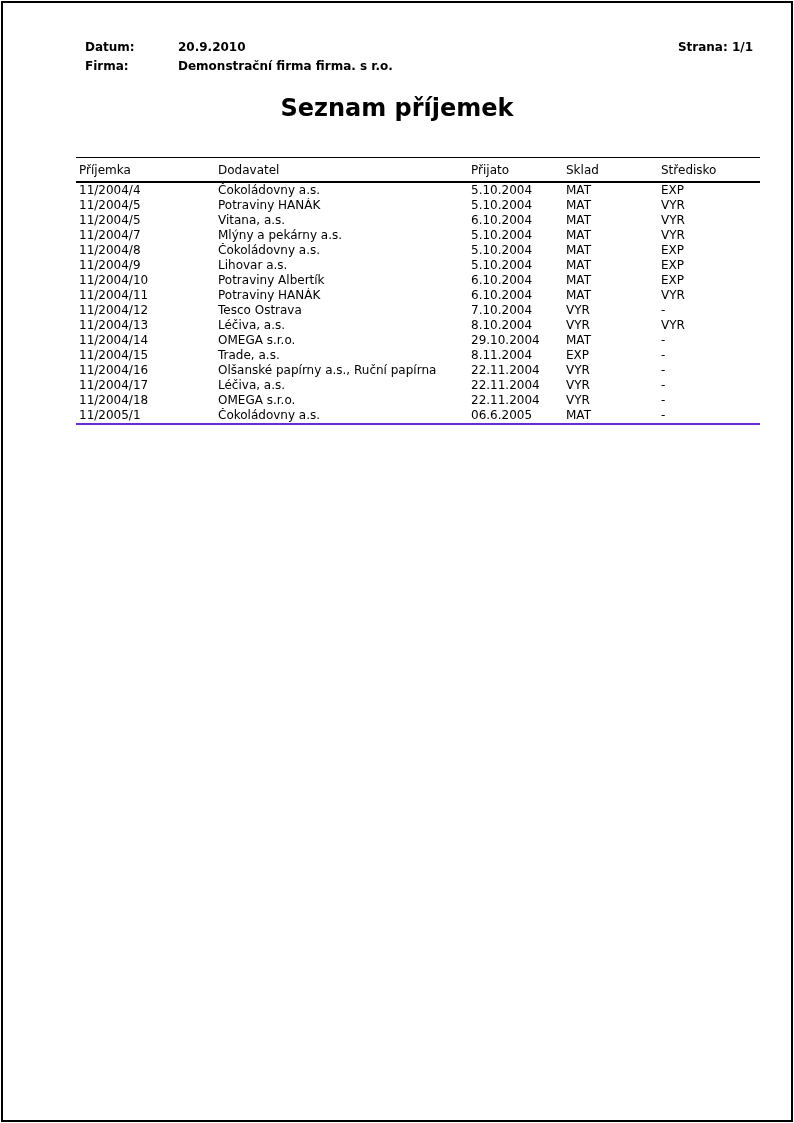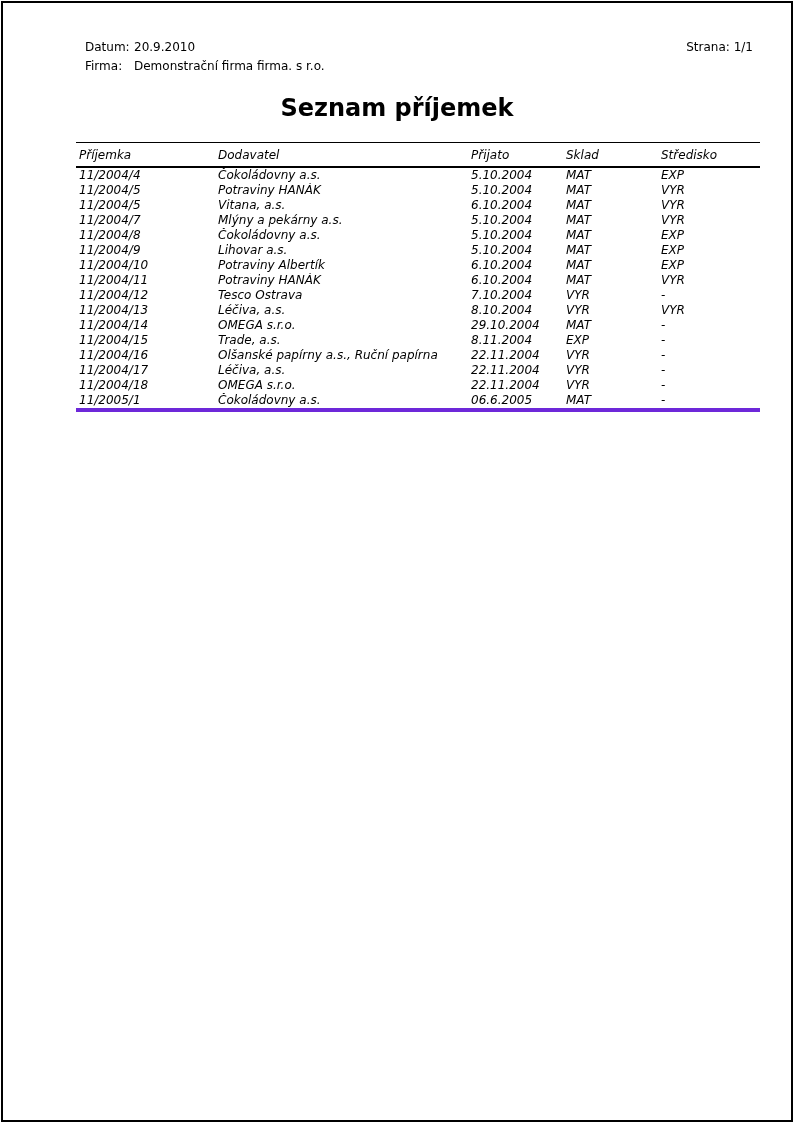--- a/index.html
+++ b/index.html
@@ -18,51 +18,52 @@
     border: 2px solid #000000;
     background: #ffffff;
     box-sizing: content-box;
     overflow: hidden;
   }
   .report-header {
     display: flex;
     justify-content: space-between;
     margin: 35px 38px 0 82px;
     font-size: 12px;
+    font-weight: bold;
   }
   .header-row {
     display: flex;
     line-height: 19px;
   }
   .hlabel {
     width: 49px;
   }
   .hvalue {
     white-space: nowrap;
+    margin-left: 44px;
   }
   .header-right {
     line-height: 19px;
     white-space: nowrap;
     margin-left: 12px;
   }
   .report-title {
     margin: 18px 0 16px 0;
     text-align: center;
     font-size: 24px;
     font-weight: bold;
     line-height: 28px;
   }
   .report-table {
-    margin: 20px 0 0 73px;
+    margin: 35px 0 0 73px;
     width: 684px;
     border-collapse: collapse;
     table-layout: fixed;
     font-size: 12px;
-    border-bottom: 4px solid #6d28d9;
-    font-style: italic;
+    border-bottom: 2px solid #6d28d9;
   }
   .report-table thead tr {
     border-top: 1px solid #000000;
     border-bottom: 2px solid #000000;
   }
   .report-table th {
     font-weight: normal;
     text-align: left;
     padding: 5px 0 4px 3px;
     font-size: 12px;

